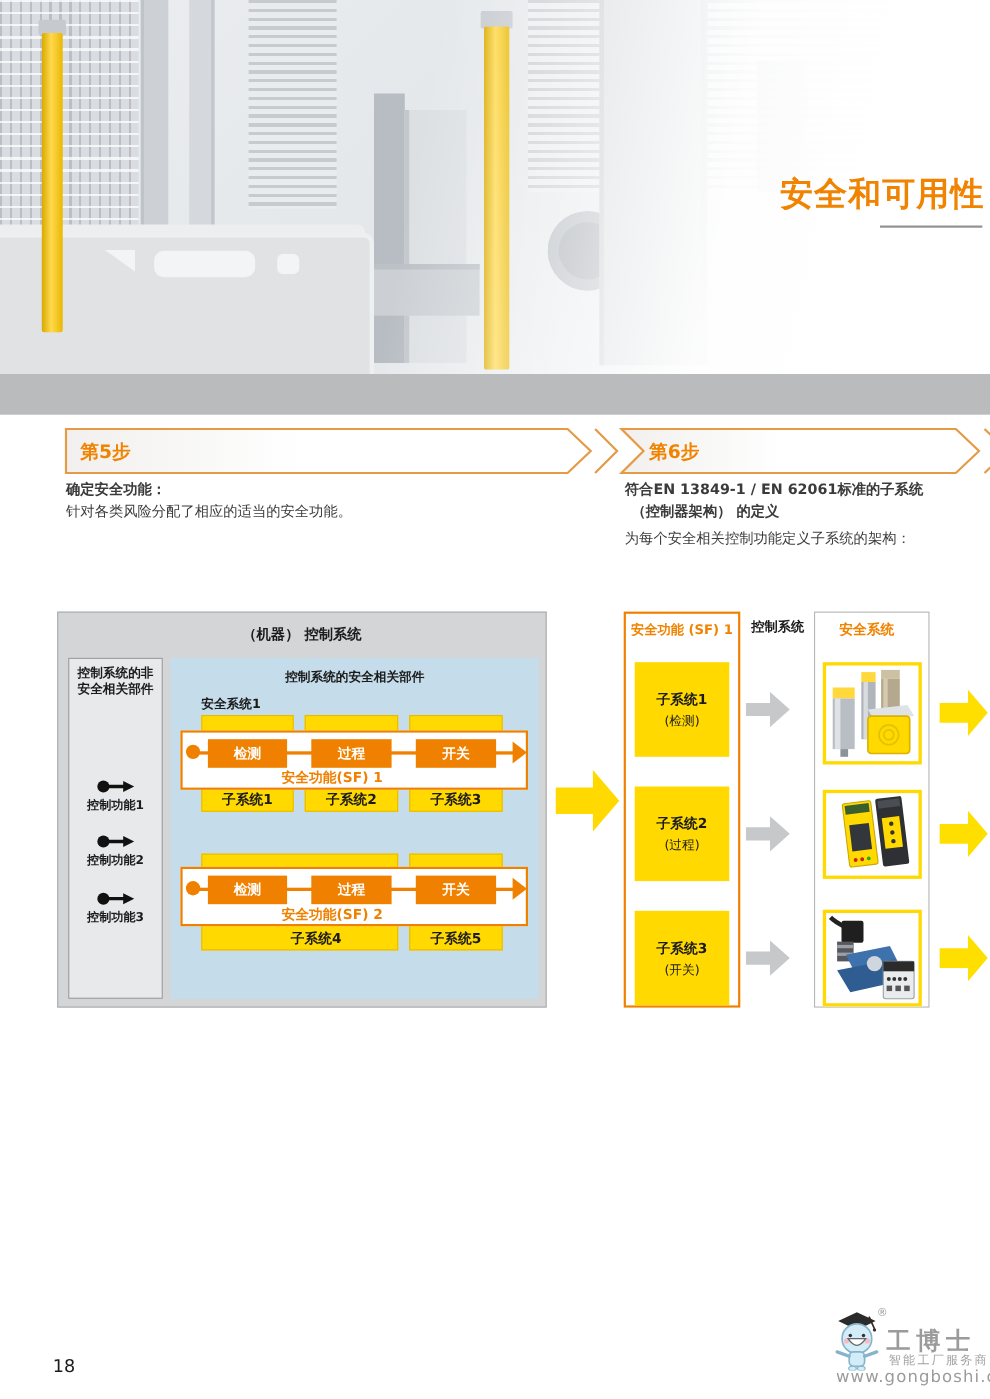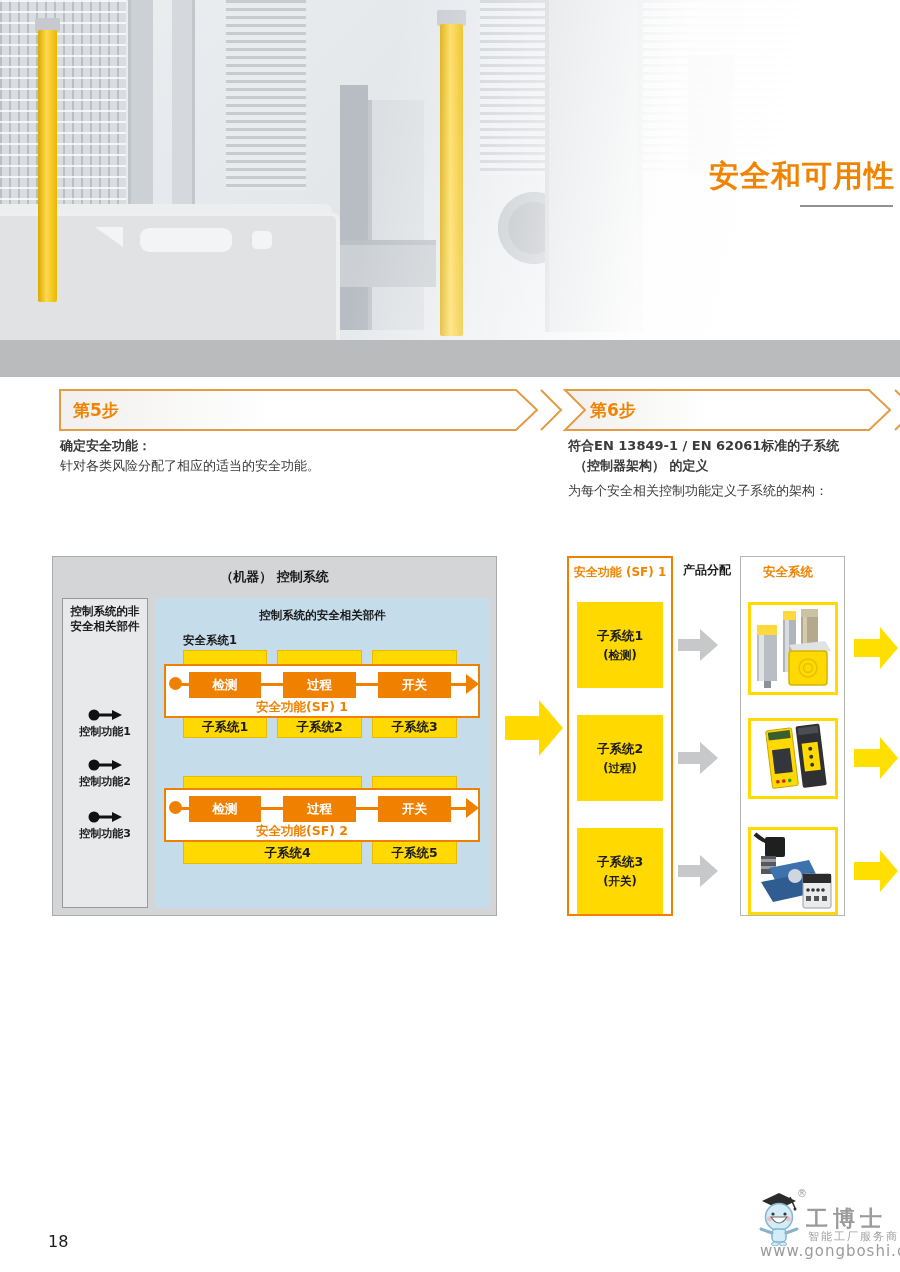--- a/index.html
+++ b/index.html
@@ -73,21 +73,21 @@
   .chain-box{background:#F08100;color:#fff;font-size:12.5px;font-weight:bold;text-align:center;line-height:26px;height:26px;}
   .sf-label{width:276px;text-align:center;font-size:12.5px;font-weight:bold;color:#F08100;}
   .sub-label{font-size:12.5px;font-weight:bold;color:#1b1b1b;text-align:center;}
 
   
   .sf-col{left:567px;top:556px;width:106px;height:360px;background:#fff;border:2px solid #F08100;box-sizing:border-box;}
   .sf-col-title{left:567px;top:564px;width:106px;text-align:center;font-size:12px;font-weight:bold;color:#F08300;white-space:nowrap;}
   .sf-box{left:577px;width:86px;height:86px;background:#ffd900;display:flex;flex-direction:column;
           align-items:center;justify-content:center;gap:3px;}
   .sf-box .nm{font-size:12.5px;font-weight:bold;color:#1b1b1b;}
-  .sf-box .rl{font-size:11.5px;font-weight:bold;color:#1b1b1b;}
+  .sf-box .rl{font-size:11.5px;font-weight:normal;color:#1b1b1b;}
   .alloc-label{left:672px;top:562px;width:70px;text-align:center;font-size:12px;font-weight:bold;color:#1b1b1b;}
   .prod-col{left:740px;top:556px;width:105px;height:360px;background:#fff;border:1px solid #b4b6b8;box-sizing:border-box;}
   .prod-col-title{left:740px;top:564px;width:96px;text-align:center;font-size:12.5px;font-weight:bold;color:#F08300;}
   .prod-frame{left:748px;width:90px;background:#fff;border:3px solid #ffd900;box-sizing:border-box;
               display:flex;align-items:center;justify-content:center;}
 
   
   .page-num{left:48px;top:1232px;font-size:16px;color:#1b1b1b;}
   .logo-name{left:806px;top:1204px;font-size:22px;font-weight:bold;color:#9b9b9b;letter-spacing:5px;}
   .logo-tag{left:808px;top:1229px;font-size:11px;color:#a2a2a2;letter-spacing:2px;}
@@ -224,21 +224,21 @@
   </div>
   <div class="abs sf-box" style="top:715px;">
     <span class="nm">子系统2</span>
     <span class="rl">(过程)</span>
   </div>
   <div class="abs sf-box" style="top:828px;">
     <span class="nm">子系统3</span>
     <span class="rl">(开关)</span>
   </div>
 
-  <div class="abs alloc-label">产品分配</div>
+  <div class="abs alloc-label">控制系统</div>
 
   <svg class="abs" style="left:678px;top:629px;" width="40" height="32" viewBox="0 0 40 32">
     <polygon points="0,10 22,10 22,0 40,16 22,32 22,22 0,22" fill="#c6c8ca"></polygon>
   </svg>
   <svg class="abs" style="left:678px;top:742px;" width="40" height="32" viewBox="0 0 40 32">
     <polygon points="0,10 22,10 22,0 40,16 22,32 22,22 0,22" fill="#c6c8ca"></polygon>
   </svg>
   <svg class="abs" style="left:678px;top:855px;" width="40" height="32" viewBox="0 0 40 32">
     <polygon points="0,10 22,10 22,0 40,16 22,32 22,22 0,22" fill="#c6c8ca"></polygon>
   </svg>

